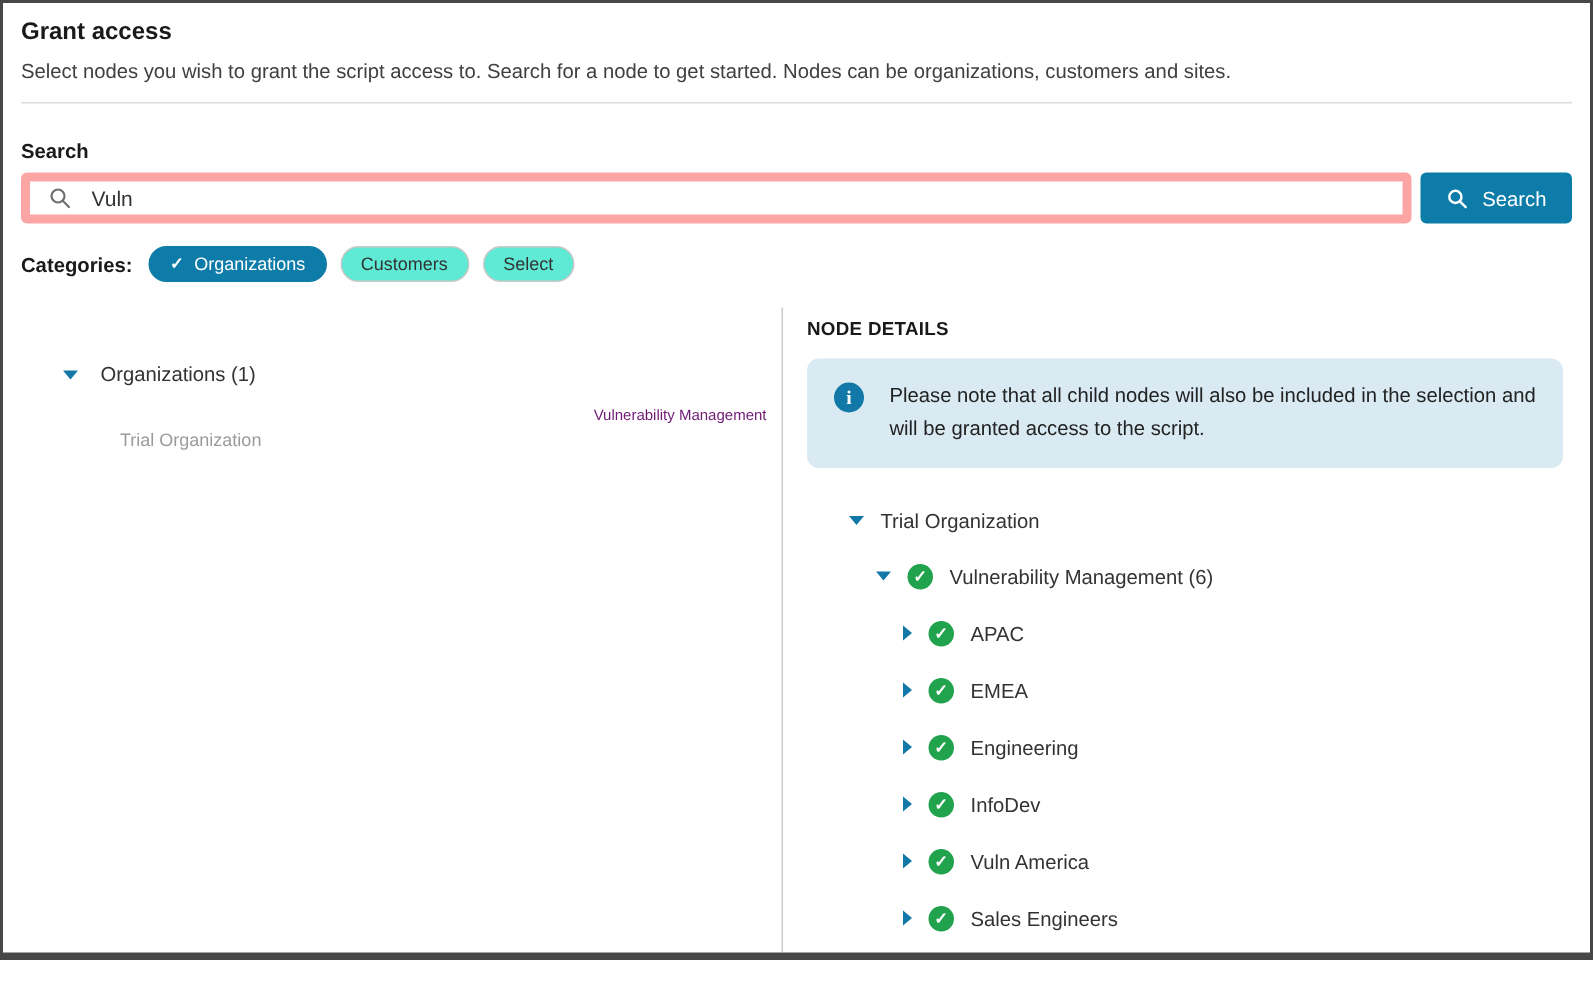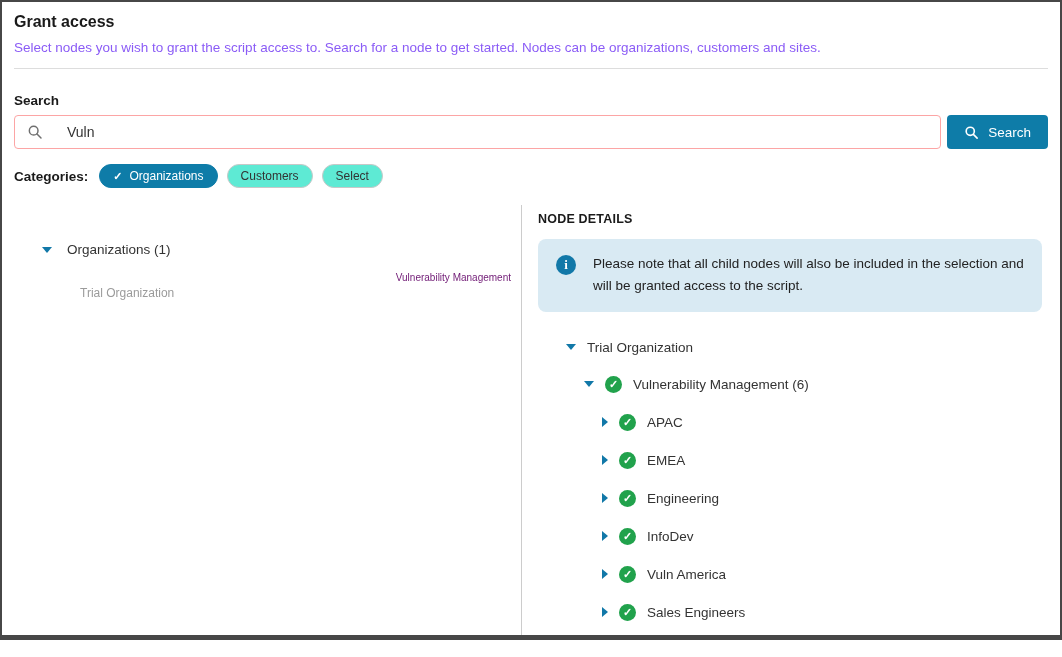--- a/index.html
+++ b/index.html
@@ -11,29 +11,29 @@
     border: 2px solid #474747;
     border-bottom-width: 5px;
     background: #fff;
     display: flex; flex-direction: column;
     overflow: hidden;
   }
 
   
   .top { padding: 9px 12px 0 12px; }
   .page-title { font-size: 16px; font-weight: bold; color: #1a1a1a; margin: 2px 0 0; }
-  .page-subtitle { font-size: 13.5px; color: #8b5cf6; margin: 9px 0 0; }
+  .page-subtitle { font-size: 13.5px; color: #404040; margin: 9px 0 0; }
   .head-divider { border: none; border-top: 1px solid #ddd; margin: 13px 0 0; }
 
   
   .search-label { display: block; font-weight: bold; font-size: 13.5px; color: #1a1a1a; margin: 24px 0 7px; }
   .search-row { display: flex; gap: 6px; }
   .input-wrap {
-    flex: 1; display: flex; align-items: center; gap: 22px;
-    border: 1px solid #fca5a5; border-radius: 4px; height: 34px; padding: 0 12px;
+    flex: 1; display: flex; align-items: center; gap: 11px;
+    border: 6px solid #fca5a5; border-radius: 4px; height: 34px; padding: 0 12px;
     background: #fff;
   }
   .input-wrap .mag { color: #6f6f6f; display: flex; }
   .search-input { border: none; outline: none; font-size: 14px; color: #333; flex: 1; font-family: inherit; background: transparent; }
   .search-btn {
     display: flex; align-items: center; gap: 9px;
     background: #0e7ca8; color: #fff; border: none; border-radius: 4px;
     height: 34px; padding: 0 17px; font-size: 13.5px; cursor: pointer; font-family: inherit;
   }
   .search-btn .mag { display: flex; }

